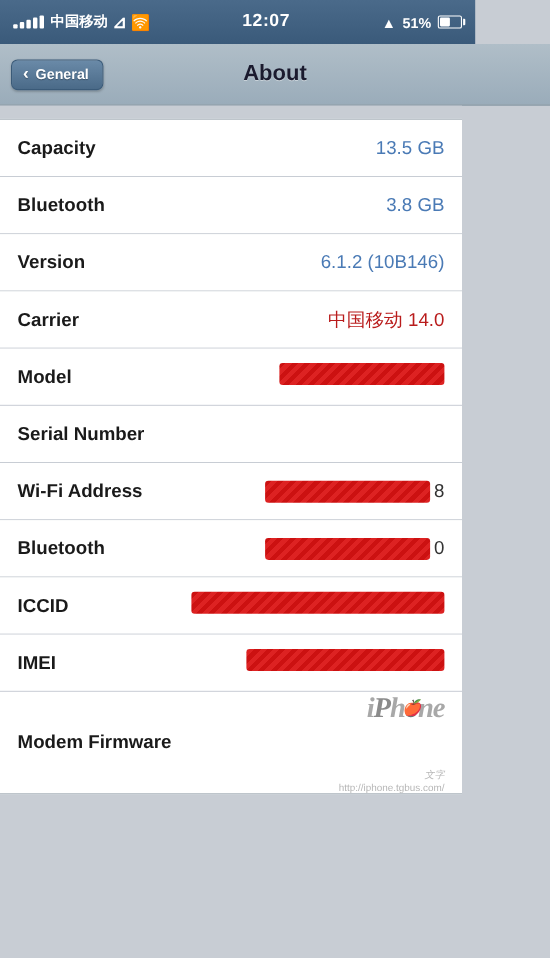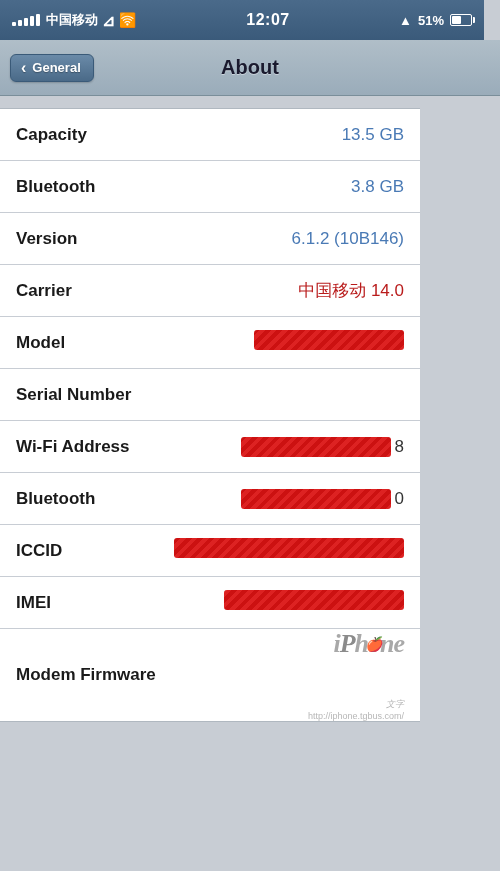--- a/index.html
+++ b/index.html
@@ -7,21 +7,21 @@
     body {
       width: 500px;
       height: 871px;
       font-family: 'Helvetica Neue', Helvetica, Arial, sans-serif;
       background: #c8cdd4;
       overflow: hidden;
     }
 
     
     .status-bar {
-      width: 484px;
+      width: 432px;
       height: 40px;
       background: linear-gradient(to bottom, #4a6a8a, #3a5a7a);
       display: flex;
       align-items: center;
       justify-content: space-between;
       padding: 0 12px;
       color: white;
       font-size: 13px;
       font-weight: 600;
     }

